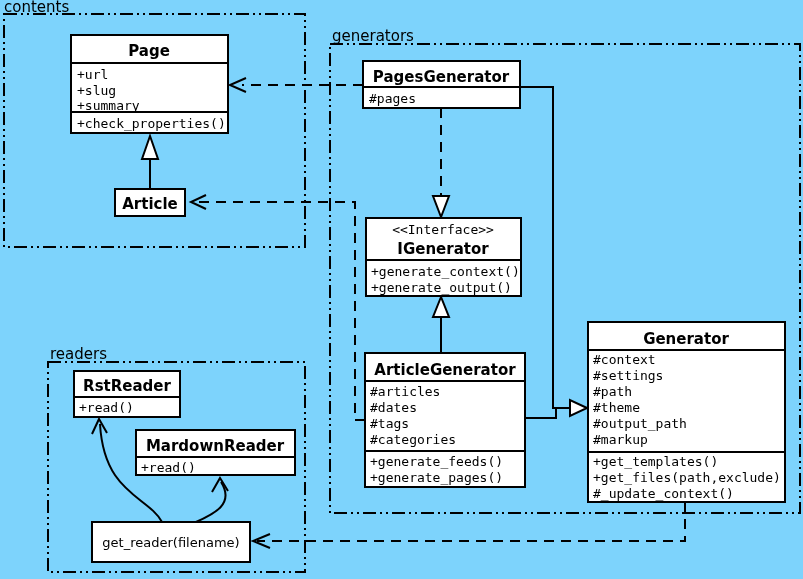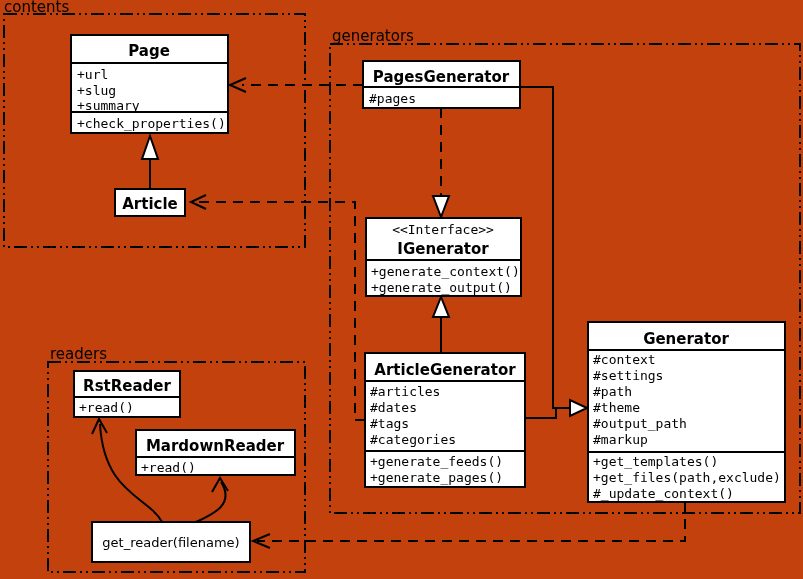--- a/index.html
+++ b/index.html
@@ -1,16 +1,16 @@
 <!DOCTYPE html>
 <html><head>
 <meta charset="utf-8">
 <style>
   html, body { margin: 0; padding: 0; background: #ffffff; }
-  .stage { width: 803px; height: 579px; position: relative; background: #c2410c; }
+  .stage { width: 803px; height: 579px; position: relative; background: #7dd3fc; }
   svg { display: block; }
   .pkg-border { fill: none; stroke: #000; stroke-width: 2; stroke-dasharray: 13 4 2 4 2 4; }
   .pkg-label { font-family: "DejaVu Sans", "Liberation Sans", sans-serif; font-size: 15px; fill: #000; }
   .cls-box { fill: #ffffff; stroke: #000; stroke-width: 2; }
   .sep { stroke: #000; stroke-width: 2; }
   .cls-title { font-family: "DejaVu Sans", "Liberation Sans", sans-serif; font-size: 15px; font-weight: bold; fill: #000; text-anchor: middle; }
   .member { font-family: "DejaVu Sans Mono", "Liberation Mono", monospace; font-size: 13px; fill: #000; }
   .stereo { font-family: "DejaVu Sans Mono", "Liberation Mono", monospace; font-size: 13px; fill: #000; text-anchor: middle; }
   .plain-label { font-family: "DejaVu Sans", "Liberation Sans", sans-serif; font-size: 13px; fill: #000; text-anchor: middle; }
   .solid-line { fill: none; stroke: #000; stroke-width: 2; }

